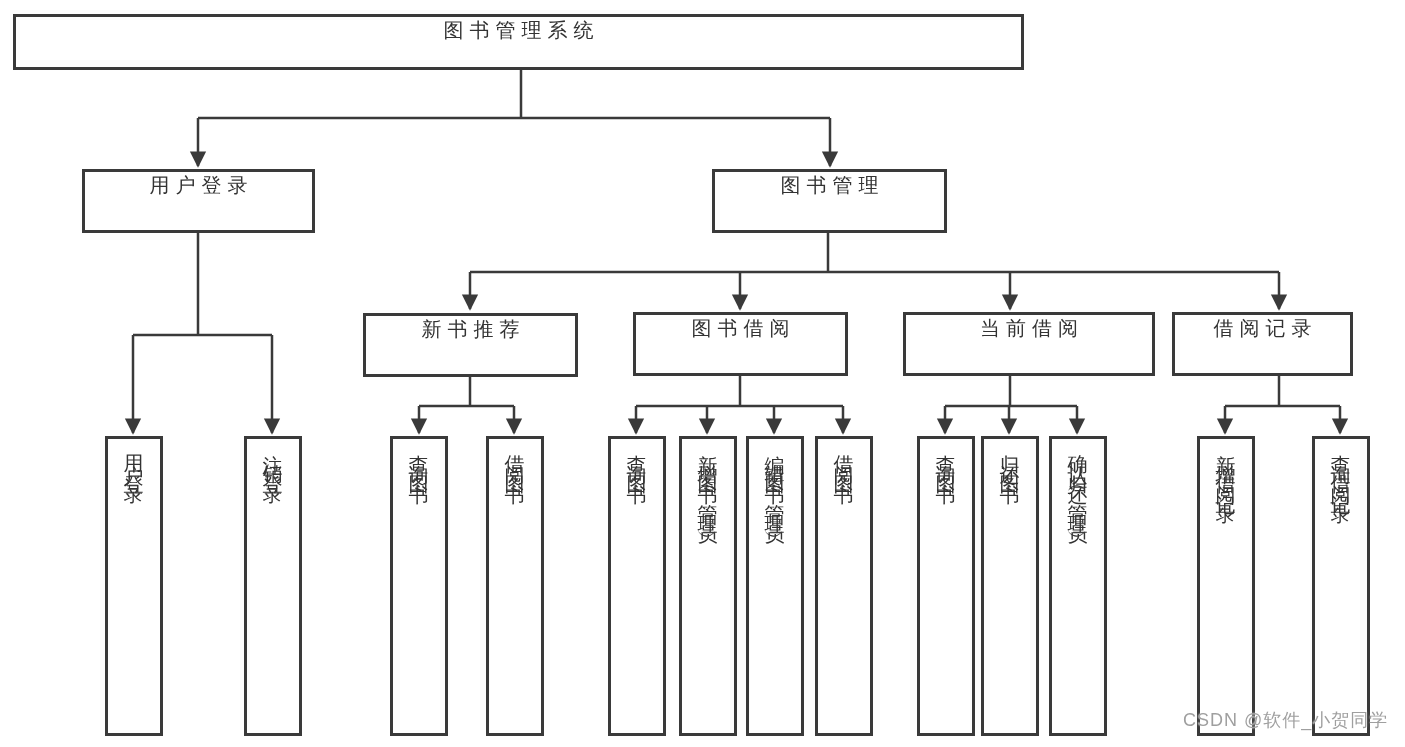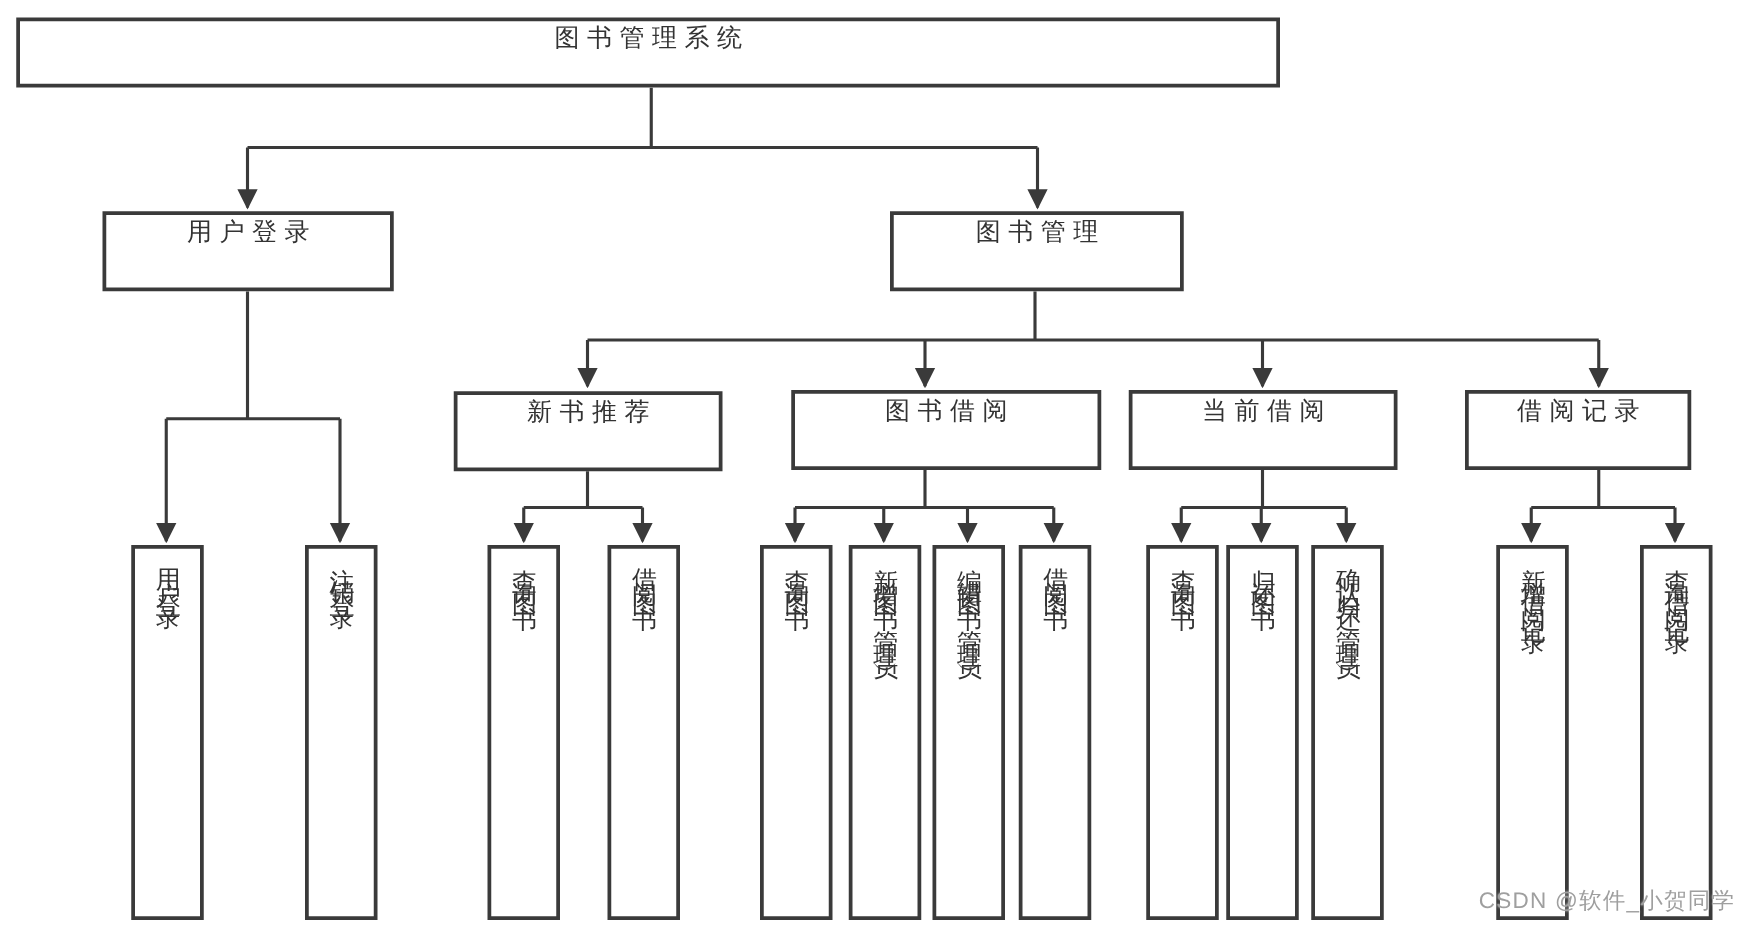--- a/index.html
+++ b/index.html
@@ -103,24 +103,24 @@
   <div class="box hnode" style="left:82px;top:169px;width:233px">
     <span class="hlabel">用户登录</span>
   </div>
   <div class="box hnode" style="left:712px;top:169px;width:235px">
     <span class="hlabel">图书管理</span>
   </div>
 
   <div class="box hnode" style="left:363px;top:313px;width:215px">
     <span class="hlabel">新书推荐</span>
   </div>
-  <div class="box hnode" style="left:633px;top:312px;width:248px">
+  <div class="box hnode" style="left:633px;top:312px;width:215px">
     <span class="hlabel">图书借阅</span>
   </div>
-  <div class="box hnode" style="left:903px;top:312px;width:215px">
+  <div class="box hnode" style="left:903px;top:312px;width:252px">
     <span class="hlabel">当前借阅</span>
   </div>
   <div class="box hnode" style="left:1172px;top:312px;width:181px">
     <span class="hlabel">借阅记录</span>
   </div>
 
   <div class="box leaf" style="left:105px">
     <span class="vtext">用户登录</span>
   </div>
   <div class="box leaf" style="left:244px">

